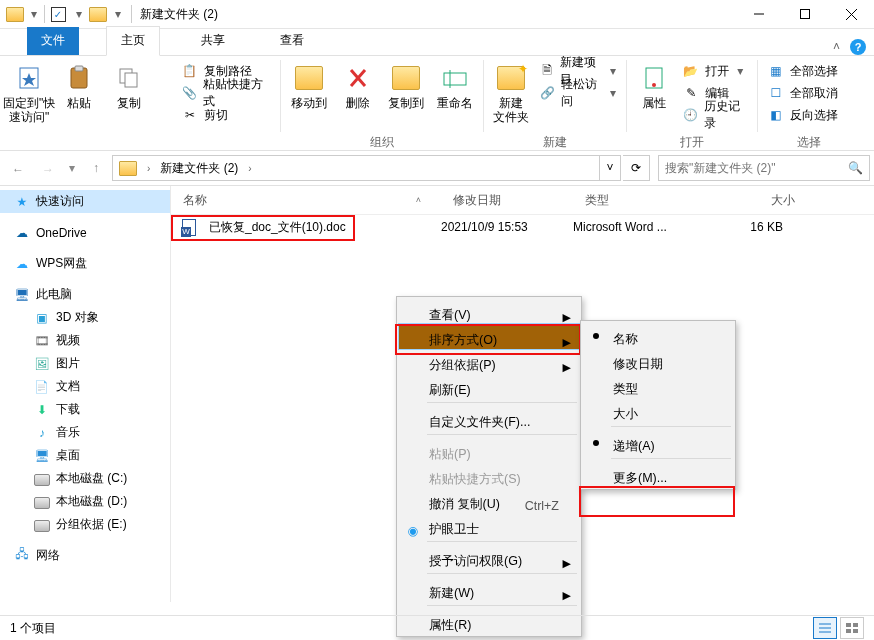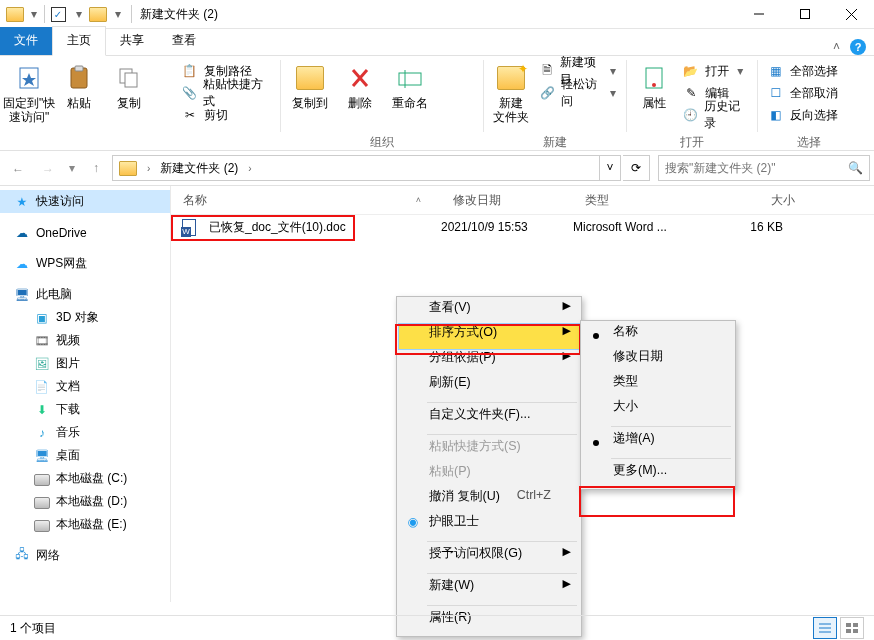--- a/index.html
+++ b/index.html
@@ -5,21 +5,21 @@
   html,body{margin:0;padding:0;font-family:"Microsoft YaHei","Segoe UI",sans-serif;font-size:12px;color:#000;background:#fff;width:874px;height:640px;overflow:hidden;}
   .titlebar{height:28px;display:flex;align-items:center;border-bottom:1px solid #e5e5e5;}
   .titlebar .qat{display:flex;align-items:center;gap:2px;padding:0 4px;}
   .qat-ico{width:22px;height:22px;display:flex;align-items:center;justify-content:center;}
   .qat-sep{width:1px;height:18px;background:#ccc;margin:0 2px;}
   .titlebar .wtitle{padding:0 6px;}
   .titlebar .spacer{flex:1;}
   .winbtn{width:46px;height:28px;display:flex;align-items:center;justify-content:center;}
   .winbtn svg{display:block;}
   .ribbon-tabs{height:26px;display:flex;align-items:flex-end;border-bottom:1px solid #e1e1e1;position:relative;}
-  .rt{padding:5px 14px 6px;cursor:default;}
+  .rt{padding:5px 14px 6px;cursor:default;margin-left:27px;}
   .rt.file{background:#1979ca;color:#fff;}
   .rt.active{border:1px solid #e1e1e1;border-bottom:1px solid #fff;background:#fff;margin-bottom:-1px;}
   .rt-help{margin-left:auto;display:flex;align-items:center;gap:10px;padding-right:8px;}
   .help-circle{width:16px;height:16px;border-radius:50%;background:#1e9bef;color:#fff;display:flex;align-items:center;justify-content:center;font-size:11px;font-weight:bold;}
   .ribbon{height:94px;background:#fff;border-bottom:1px solid #e1e1e1;display:flex;}
   .rgroup{display:flex;flex-direction:column;align-items:stretch;padding:2px 6px 0 6px;}
   .rgroup .body{flex:1;display:flex;align-items:flex-start;gap:4px;}
   .rgroup .cap{height:16px;text-align:center;color:#666;font-size:12px;}
   .rsep{width:1px;background:#e6e6e6;margin:4px 0 18px;}
   .rbtn-big{width:46px;display:flex;flex-direction:column;align-items:center;gap:2px;padding-top:4px;}
@@ -48,25 +48,25 @@
   .sb-ico{width:16px;height:16px;display:flex;align-items:center;justify-content:center;}
   .filelist{flex:1;position:relative;}
   .fl-head{height:28px;display:flex;align-items:center;border-bottom:1px solid #eee;color:#555;}
   .fl-col{padding-left:12px;}
   .c-name{width:258px;display:flex;align-items:center;gap:6px;} .c-date{width:120px;} .c-type{width:128px;} .c-size{width:70px;text-align:right;padding-right:18px;}
   .sort-ind{font-size:9px;color:#777;}
   .fl-row{height:24px;display:flex;align-items:center;}
   .file-icon{width:16px;height:16px;display:inline-flex;align-items:center;justify-content:center;margin-right:6px;margin-left:10px;}
   .hl-red{position:absolute;border:2px solid #e11;}
   .ctxmenu{position:absolute;background:#f2f2f2;border:1px solid #bfbfbf;box-shadow:2px 3px 6px rgba(0,0,0,.25);padding:2px;font-size:12.5px;}
-  .ctxmenu .mi{height:25px;display:flex;align-items:flex-start;padding:0 28px 0 30px;position:relative;white-space:nowrap;}
-  .ctxmenu .mi.sel{background:#fde047;outline:1px solid #99d1ff;}
+  .ctxmenu .mi{height:25px;display:flex;align-items:flex-end;padding:0 28px 0 30px;position:relative;white-space:nowrap;}
+  .ctxmenu .mi.sel{background:#a16207;outline:1px solid #99d1ff;}
   .ctxmenu .mi.dis{color:#9a9a9a;}
   .ctxmenu .mi .arrow{position:absolute;right:8px;font-size:11px;}
-  .ctxmenu .mi .sc{position:absolute;right:28px;color:#555;}
+  .ctxmenu .mi .sc{position:absolute;right:20px;color:#555;}
   .ctxmenu .mi .mico{position:absolute;left:6px;width:16px;height:16px;display:flex;align-items:center;justify-content:center;}
   .ctxmenu .sep{height:1px;background:#d9d9d9;margin:3px 2px 3px 28px;}
   .submenu .mi{padding-right:20px;}
   .submenu .dot{position:absolute;left:10px;top:50%;width:6px;height:6px;border-radius:50%;background:#000;transform:translateY(-50%);}
   .statusbar{height:24px;border-top:1px solid #e1e1e1;display:flex;align-items:center;padding:0 10px;position:absolute;left:0;right:0;bottom:0;}
   .statusbar .spacer{flex:1;}
   .view-sw{display:flex;gap:3px;}
   .view-sw .v{width:22px;height:20px;border:1px solid #ccc;display:flex;align-items:center;justify-content:center;}
   .view-sw .v.active{border-color:#1979ca;background:#e8f3fc;}
   .folder-ico{width:16px;height:13px;background:linear-gradient(#ffe9a2,#fbc24b);border:1px solid #caa23b;border-radius:1px;position:relative;}
@@ -180,30 +180,36 @@
       </div>
       <div class="cap"></div>
   </div>
   <div class="rsep"></div>
   <div class="rgroup" style="width:190px;">
     <div class="body">
       <div class="rbtn-big">
           <div class="ico">
             <div class="folder-big"></div>
           </div>
-          <div class="lbl">复制到</div>
+          <div class="lbl">移动到</div>
         </div>
       <div class="rbtn-big">
           <div class="ico">
             <svg width="24" height="26">
               <line x1="5" y1="5" x2="19" y2="21" stroke="#d33" stroke-width="3"></line>
               <line x1="19" y1="5" x2="5" y2="21" stroke="#d33" stroke-width="3"></line>
             </svg>
           </div>
           <div class="lbl">删除</div>
+        </div>
+      <div class="rbtn-big">
+          <div class="ico">
+            <div class="folder-big"></div>
+          </div>
+          <div class="lbl">复制到</div>
         </div>
       <div class="rbtn-big">
           <div class="ico">
             <svg width="26" height="22">
               <rect x="2" y="6" width="22" height="12" fill="none" stroke="#2a7"></rect>
               <line x1="8" y1="3" x2="8" y2="21" stroke="#2a7"></line>
             </svg>
           </div>
           <div class="lbl">重命名</div>
         </div>
@@ -371,21 +377,21 @@
     <div class="sb-item sub">
         <span class="sb-ico">
           <span class="disk-ico"></span>
         </span>
         <span>本地磁盘 (D:)</span>
       </div>
     <div class="sb-item sub">
         <span class="sb-ico">
           <span class="disk-ico"></span>
         </span>
-        <span>本地磁盘 (E:)</span>
+        <span>分组依据 (E:)</span>
       </div>
     <div style="height:8px;"></div>
     <div class="sb-item">
         <span class="sb-ico" style="color:#2a8fd8;">🖧</span>
         <span>网络</span>
       </div>
   </div>
 
   <div class="filelist">
     <div class="fl-head">
@@ -427,24 +433,24 @@
       </div>
     <div class="mi">
         <span>刷新(E)</span>
       </div>
     <div class="sep"></div>
     <div class="mi">
         <span>自定义文件夹(F)...</span>
       </div>
     <div class="sep"></div>
     <div class="mi dis">
+        <span>粘贴(P)</span>
+      </div>
+    <div class="mi dis">
         <span>粘贴快捷方式(S)</span>
-      </div>
-    <div class="mi dis">
-        <span>粘贴(P)</span>
       </div>
     <div class="mi">
         <span>撤消 复制(U)</span>
         <span class="sc">Ctrl+Z</span>
       </div>
     <div class="mi">
         <span class="mico" style="color:#1e9bef;">◉</span>
         <span>护眼卫士</span>
       </div>
     <div class="sep"></div>

